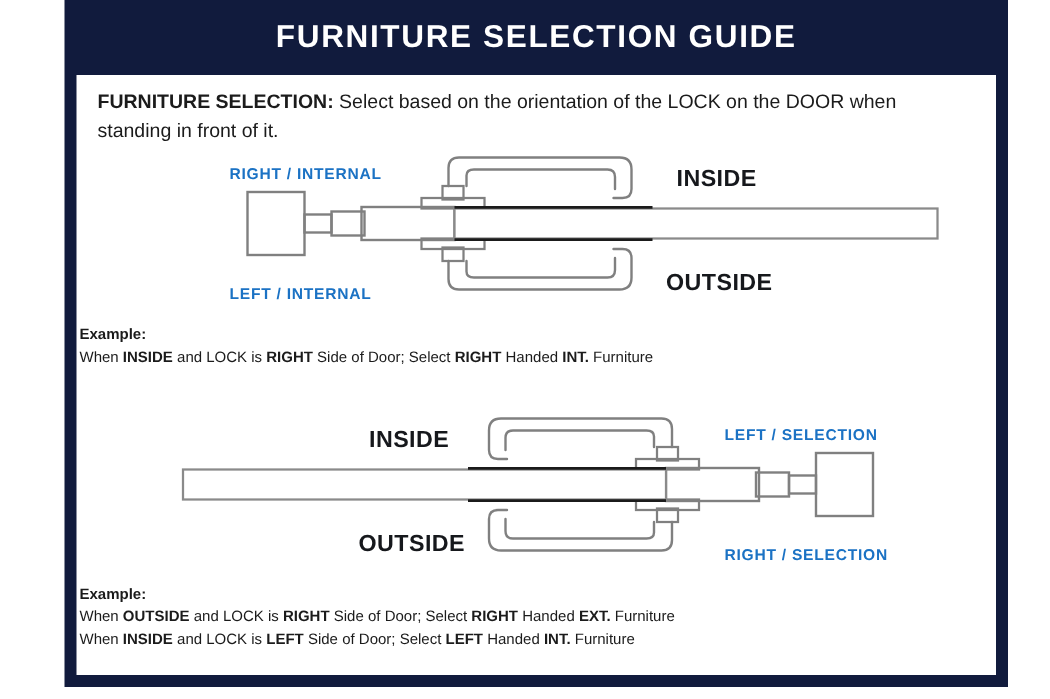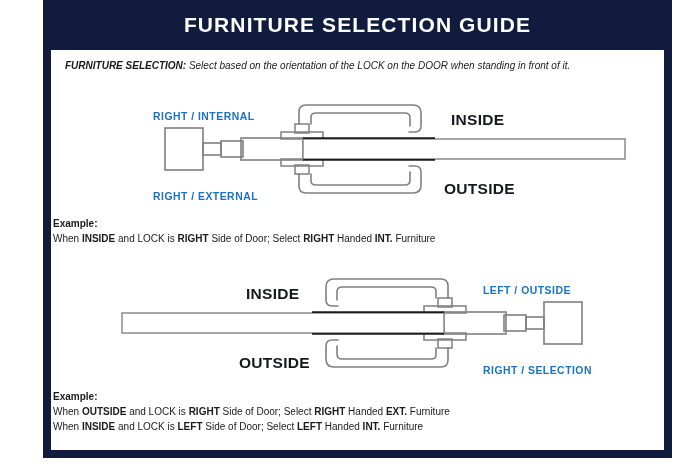--- a/index.html
+++ b/index.html
@@ -25,21 +25,21 @@
     font-family:"Liberation Sans","DejaVu Sans",sans-serif;
   }
   .inner{
     position:absolute;left:8px;top:50px;width:613px;height:400px;
     background:#ffffff;box-sizing:border-box;
   }
 
   
   .intro{
     position:absolute;left:14px;top:9px;width:585px;
-    font-size:10px;color:#1b1b1b;line-height:1.45;font-style:italic;
+    font-size:13px;color:#1b1b1b;line-height:1.45;
   }
   .intro b{font-weight:bold;}
 
   .example{
     position:absolute;left:2px;width:590px;
     font-size:10px;color:#1b1b1b;line-height:1.48;
   }
   .example .head{font-weight:bold;}
   .example .line b{font-weight:bold;}
   #example-1{top:167px;}
@@ -120,21 +120,21 @@
           <path d="M 228 70 L 228 77 Q 228 81 233 81 L 322 81 Q 327 81 327 76 L 327 68" fill="none" stroke="#808080" stroke-width="1.6" stroke-linecap="round"></path>
 
           <g>
             <rect x="220" y="35" width="322" height="20" fill="#ffffff" stroke="#8a8a8a" stroke-width="1.5"></rect>
             <line x1="220" y1="34.2" x2="352" y2="34.2" stroke="#1b1b1b" stroke-width="1.8"></line>
             <line x1="220" y1="55.8" x2="352" y2="55.8" stroke="#1b1b1b" stroke-width="1.8"></line>
           </g>
         </svg>
 
         <div class="lbl lbl-blue" id="d1-right-internal">RIGHT / INTERNAL</div>
-        <div class="lbl lbl-blue" id="d1-left-external">RIGHT / EXTERNAL</div>
+        <div class="lbl lbl-blue" id="d1-left-external">LEFT / INTERNAL</div>
         <div class="lbl lbl-dark" id="d1-inside">INSIDE</div>
         <div class="lbl lbl-dark" id="d1-outside">OUTSIDE</div>
       </div>
 
       <div class="example" id="example-1">
         <div class="head">Example:</div>
         <div class="line"><span>When </span><b>INSIDE</b><span> and LOCK is </span><b>RIGHT</b><span> Side of Door;  Select </span><b>RIGHT</b><span> Handed </span><b>INT.</b><span> Furniture</span></div>
       </div>
 
       <div class="diagram" id="diagram-2">
@@ -166,21 +166,21 @@
             <path d="M 228 70 L 228 77 Q 228 81 233 81 L 322 81 Q 327 81 327 76 L 327 68" fill="none" stroke="#808080" stroke-width="1.6" stroke-linecap="round"></path>
 
             <g>
               <rect x="220" y="35" width="322" height="20" fill="#ffffff" stroke="#8a8a8a" stroke-width="1.5"></rect>
               <line x1="220" y1="34.2" x2="352" y2="34.2" stroke="#1b1b1b" stroke-width="1.8"></line>
               <line x1="220" y1="55.8" x2="352" y2="55.8" stroke="#1b1b1b" stroke-width="1.8"></line>
             </g>
           </g>
         </svg>
 
-        <div class="lbl lbl-blue" id="d2-left-internal">LEFT / OUTSIDE</div>
+        <div class="lbl lbl-blue" id="d2-left-internal">LEFT / SELECTION</div>
         <div class="lbl lbl-blue" id="d2-right-external">RIGHT / SELECTION</div>
         <div class="lbl lbl-dark" id="d2-inside">INSIDE</div>
         <div class="lbl lbl-dark" id="d2-outside">OUTSIDE</div>
       </div>
 
       <div class="example" id="example-2">
         <div class="head">Example:</div>
         <div class="line"><span>When </span><b>OUTSIDE</b><span> and LOCK is </span><b>RIGHT</b><span> Side of Door;   Select </span><b>RIGHT</b><span> Handed </span><b>EXT.</b><span> Furniture</span></div>
         <div class="line"><span>When </span><b>INSIDE</b><span> and LOCK is </span><b>LEFT</b><span> Side of Door;  Select </span><b>LEFT</b><span> Handed </span><b>INT.</b><span> Furniture</span></div>
       </div>

